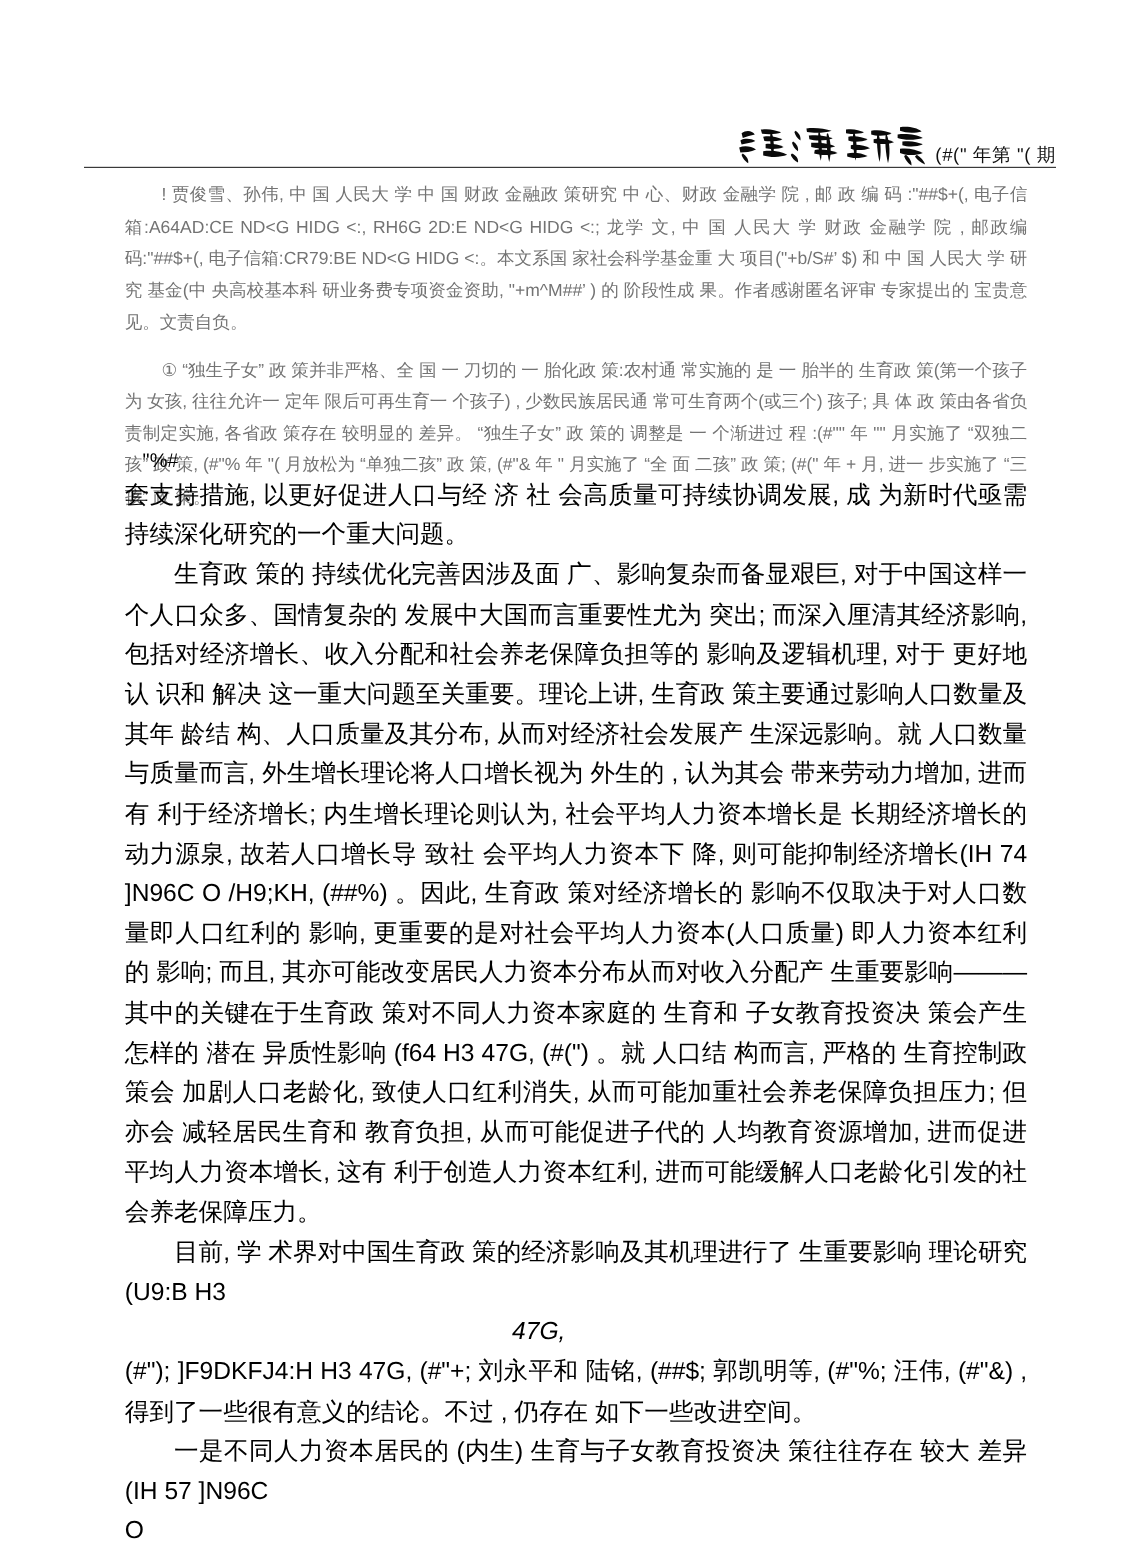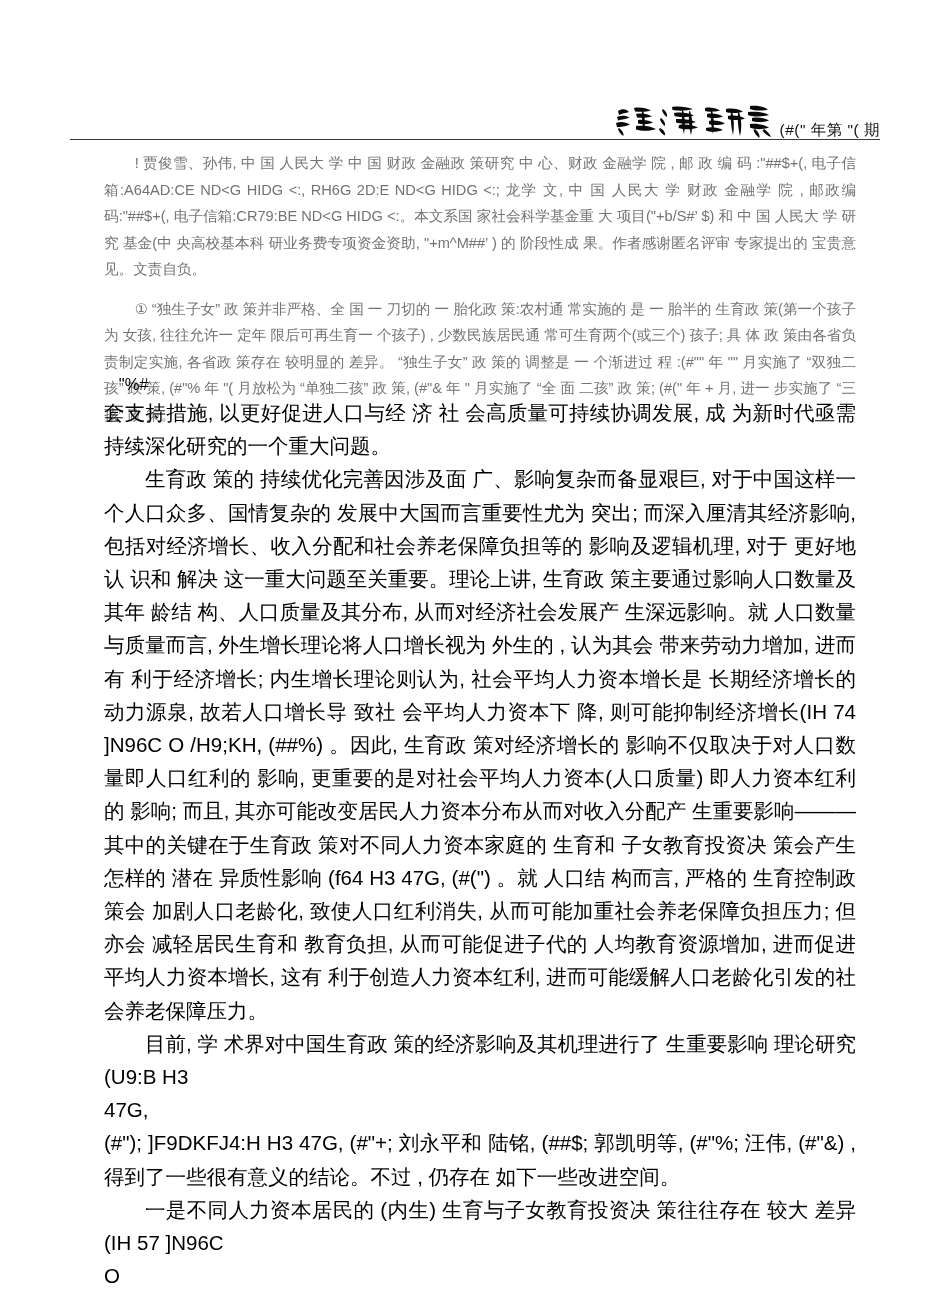--- a/index.html
+++ b/index.html
@@ -91,22 +91,23 @@
   }
   .pg-indent { text-indent: 2em; }
   .marker {
     font-size: 16.5px;
     line-height: 24px;
     text-indent: 0.9em;
     display: block;
   }
   .rightline {
     display: block;
-    text-align: left;
+    text-align: center;
     padding-right: 62px;
+    font-style: italic;
   }
   .contline {
     display: block;
   }
 </style>
 </head>
 <body>
 
 <div class="page">
 

